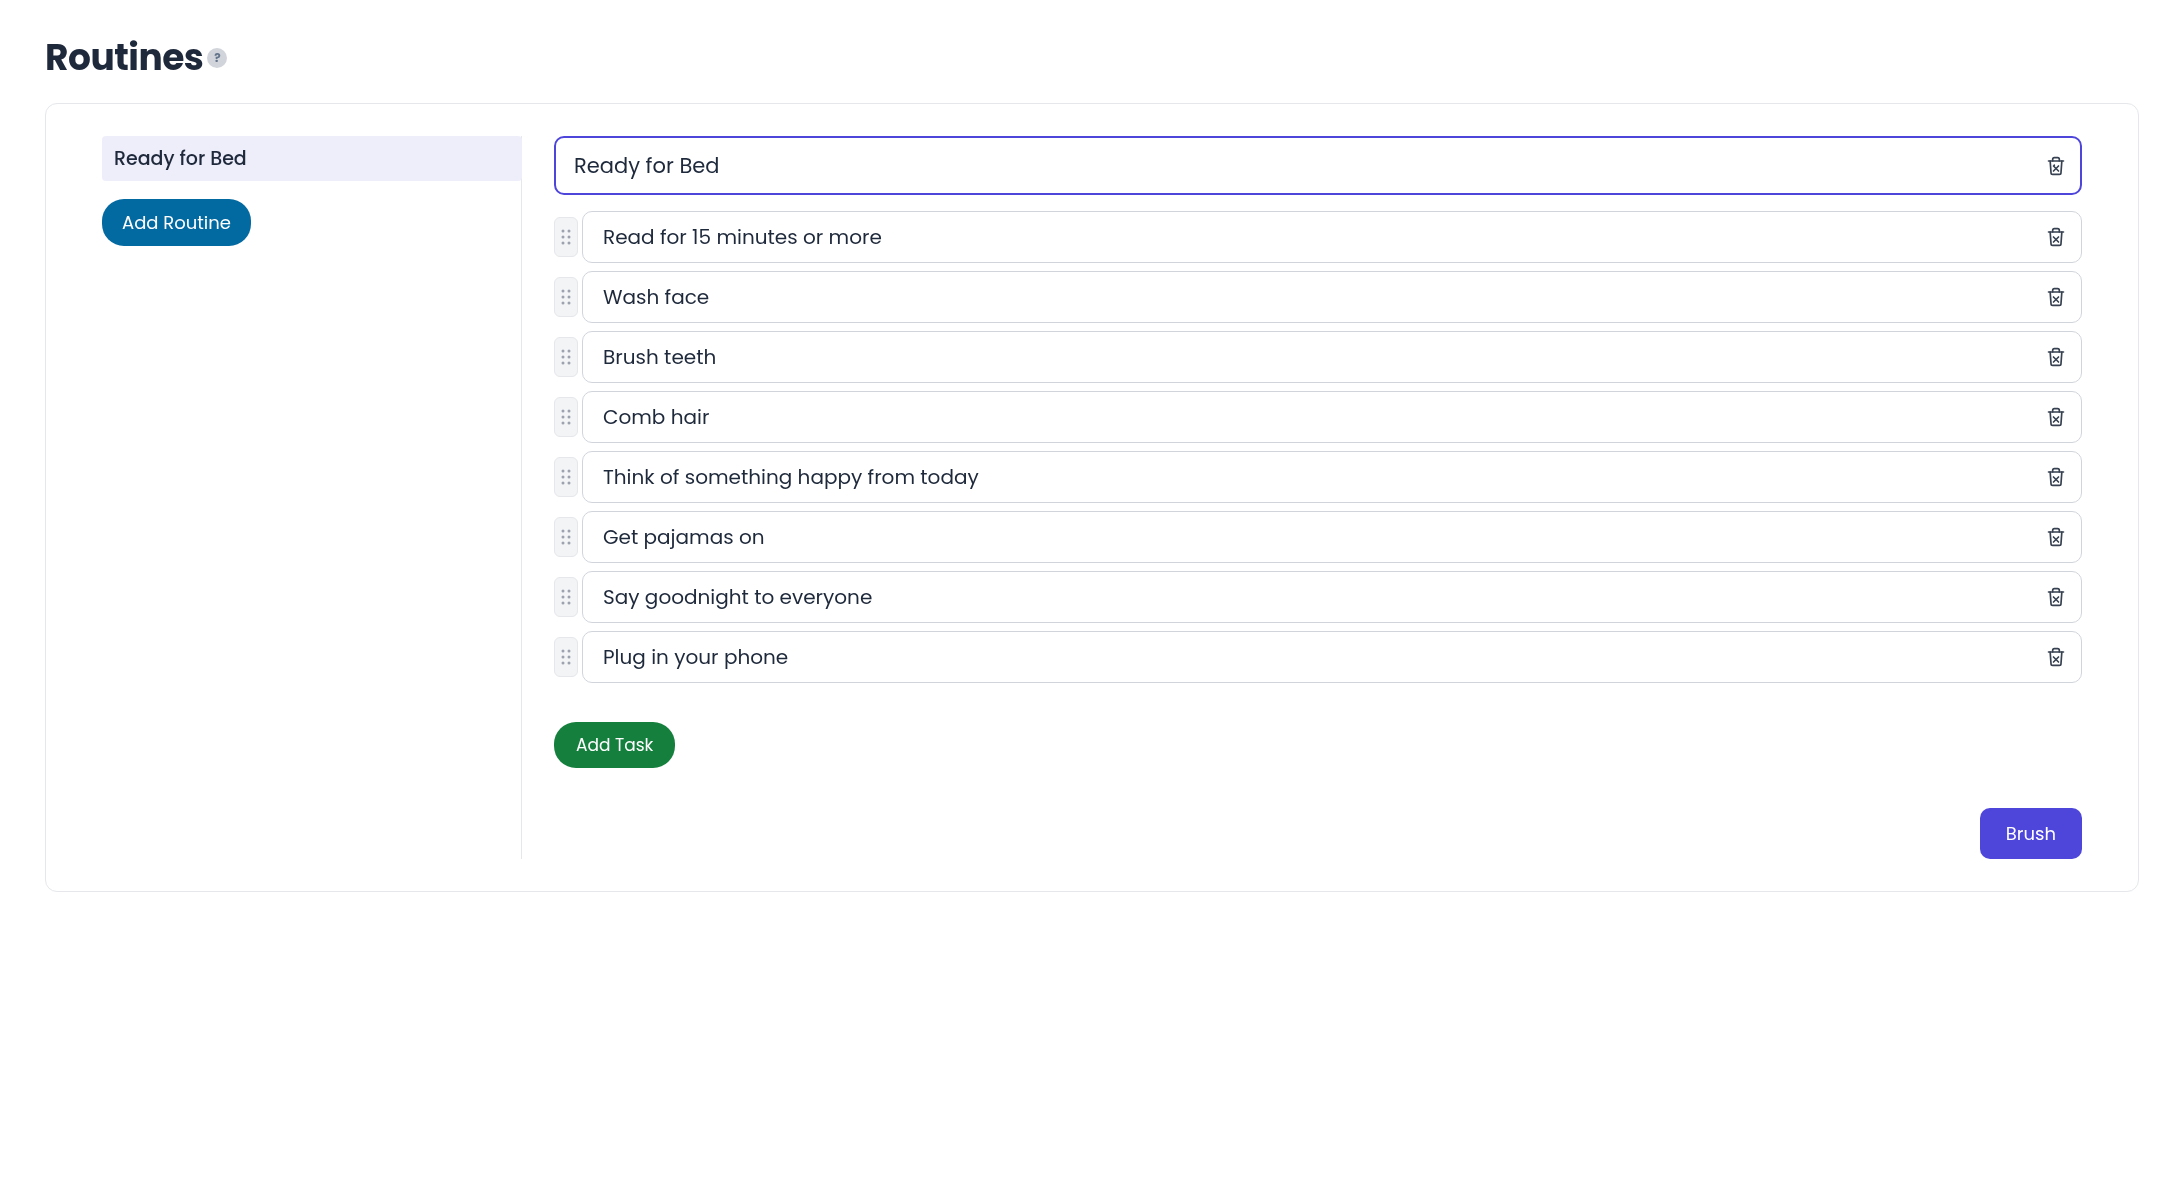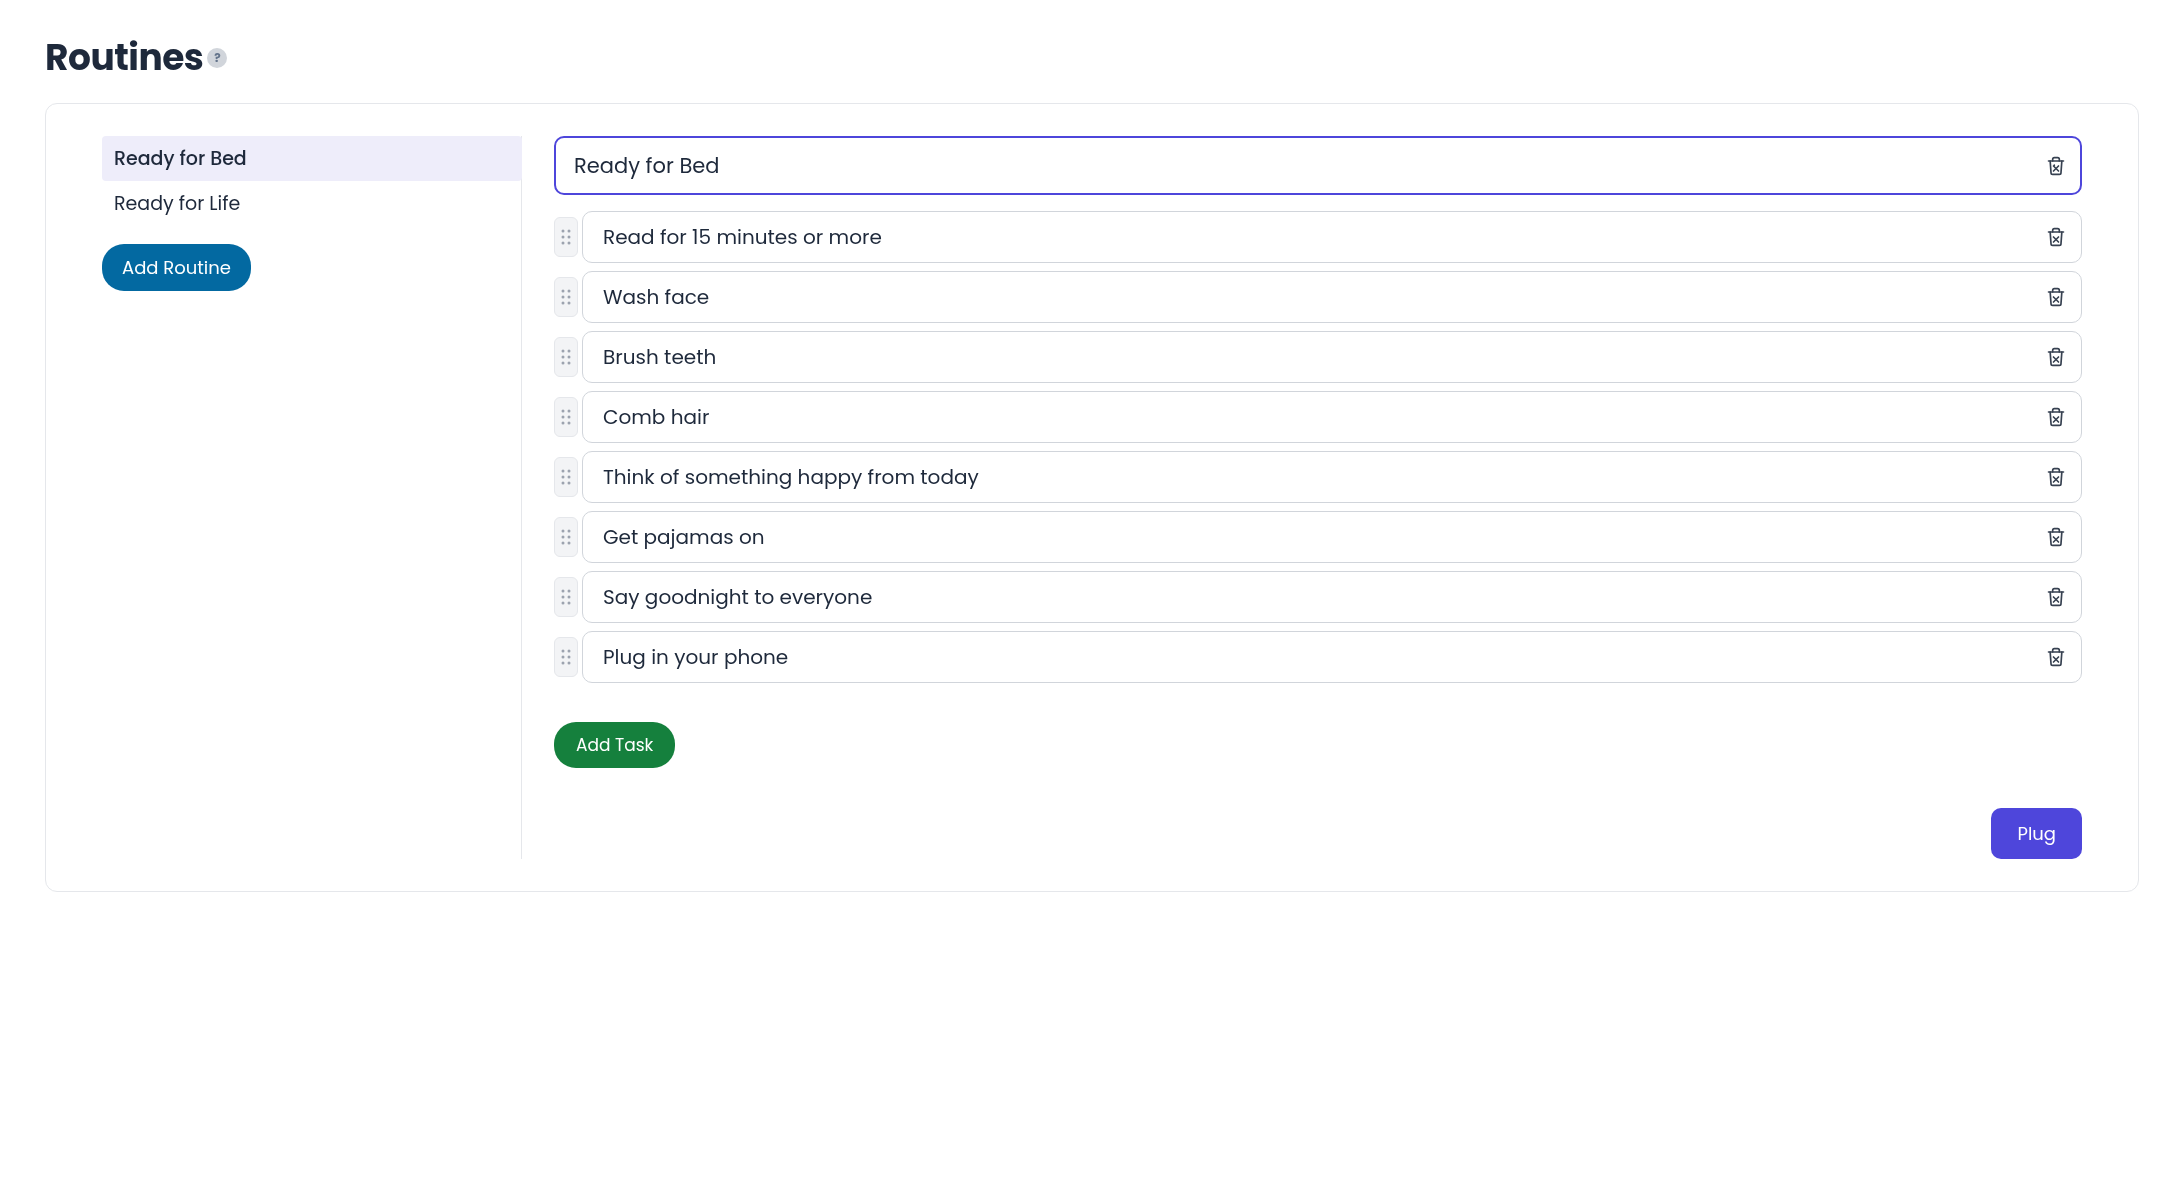--- a/index.html
+++ b/index.html
@@ -195,21 +195,20 @@
 <div class="page-header">
   <h1 class="page-title">Routines</h1>
   <span class="help-icon">?</span>
 </div>
 
 <div class="panel">
 
   <aside class="sidebar">
     <ul class="routine-list" id="routine-list">
         <li class="routine-item selected">Ready for Bed</li>
-        <li class="routine-item">Ready for Life</li>
       </ul>
     <button class="add-routine-btn">Add Routine</button>
   </aside>
 
   <section class="main">
 
     <div class="routine-name-wrap">
       <input class="routine-name-input" type="text" value="Ready for Bed" style="">
       <span class="delete-icon">
         <svg viewBox="0 0 24 24" fill="none" stroke="currentColor" stroke-width="2" stroke-linecap="round" stroke-linejoin="round">
@@ -374,18 +373,18 @@
                 <path d="M8 6V4a2 2 0 0 1 2-2h4a2 2 0 0 1 2 2v2"></path>
                 <line x1="9" y1="12" x2="15" y2="18"></line>
                 <line x1="15" y1="12" x2="9" y2="18"></line>
               </svg></span></div>
         </div>
       </div>
 
     <button class="add-task-btn">Add Task</button>
 
     <div class="save-row">
-      <button class="save-btn">Plug</button>
+      <button class="save-btn">Brush</button>
     </div>
 
   </section>
 
 </div>
 
 </body></html>

